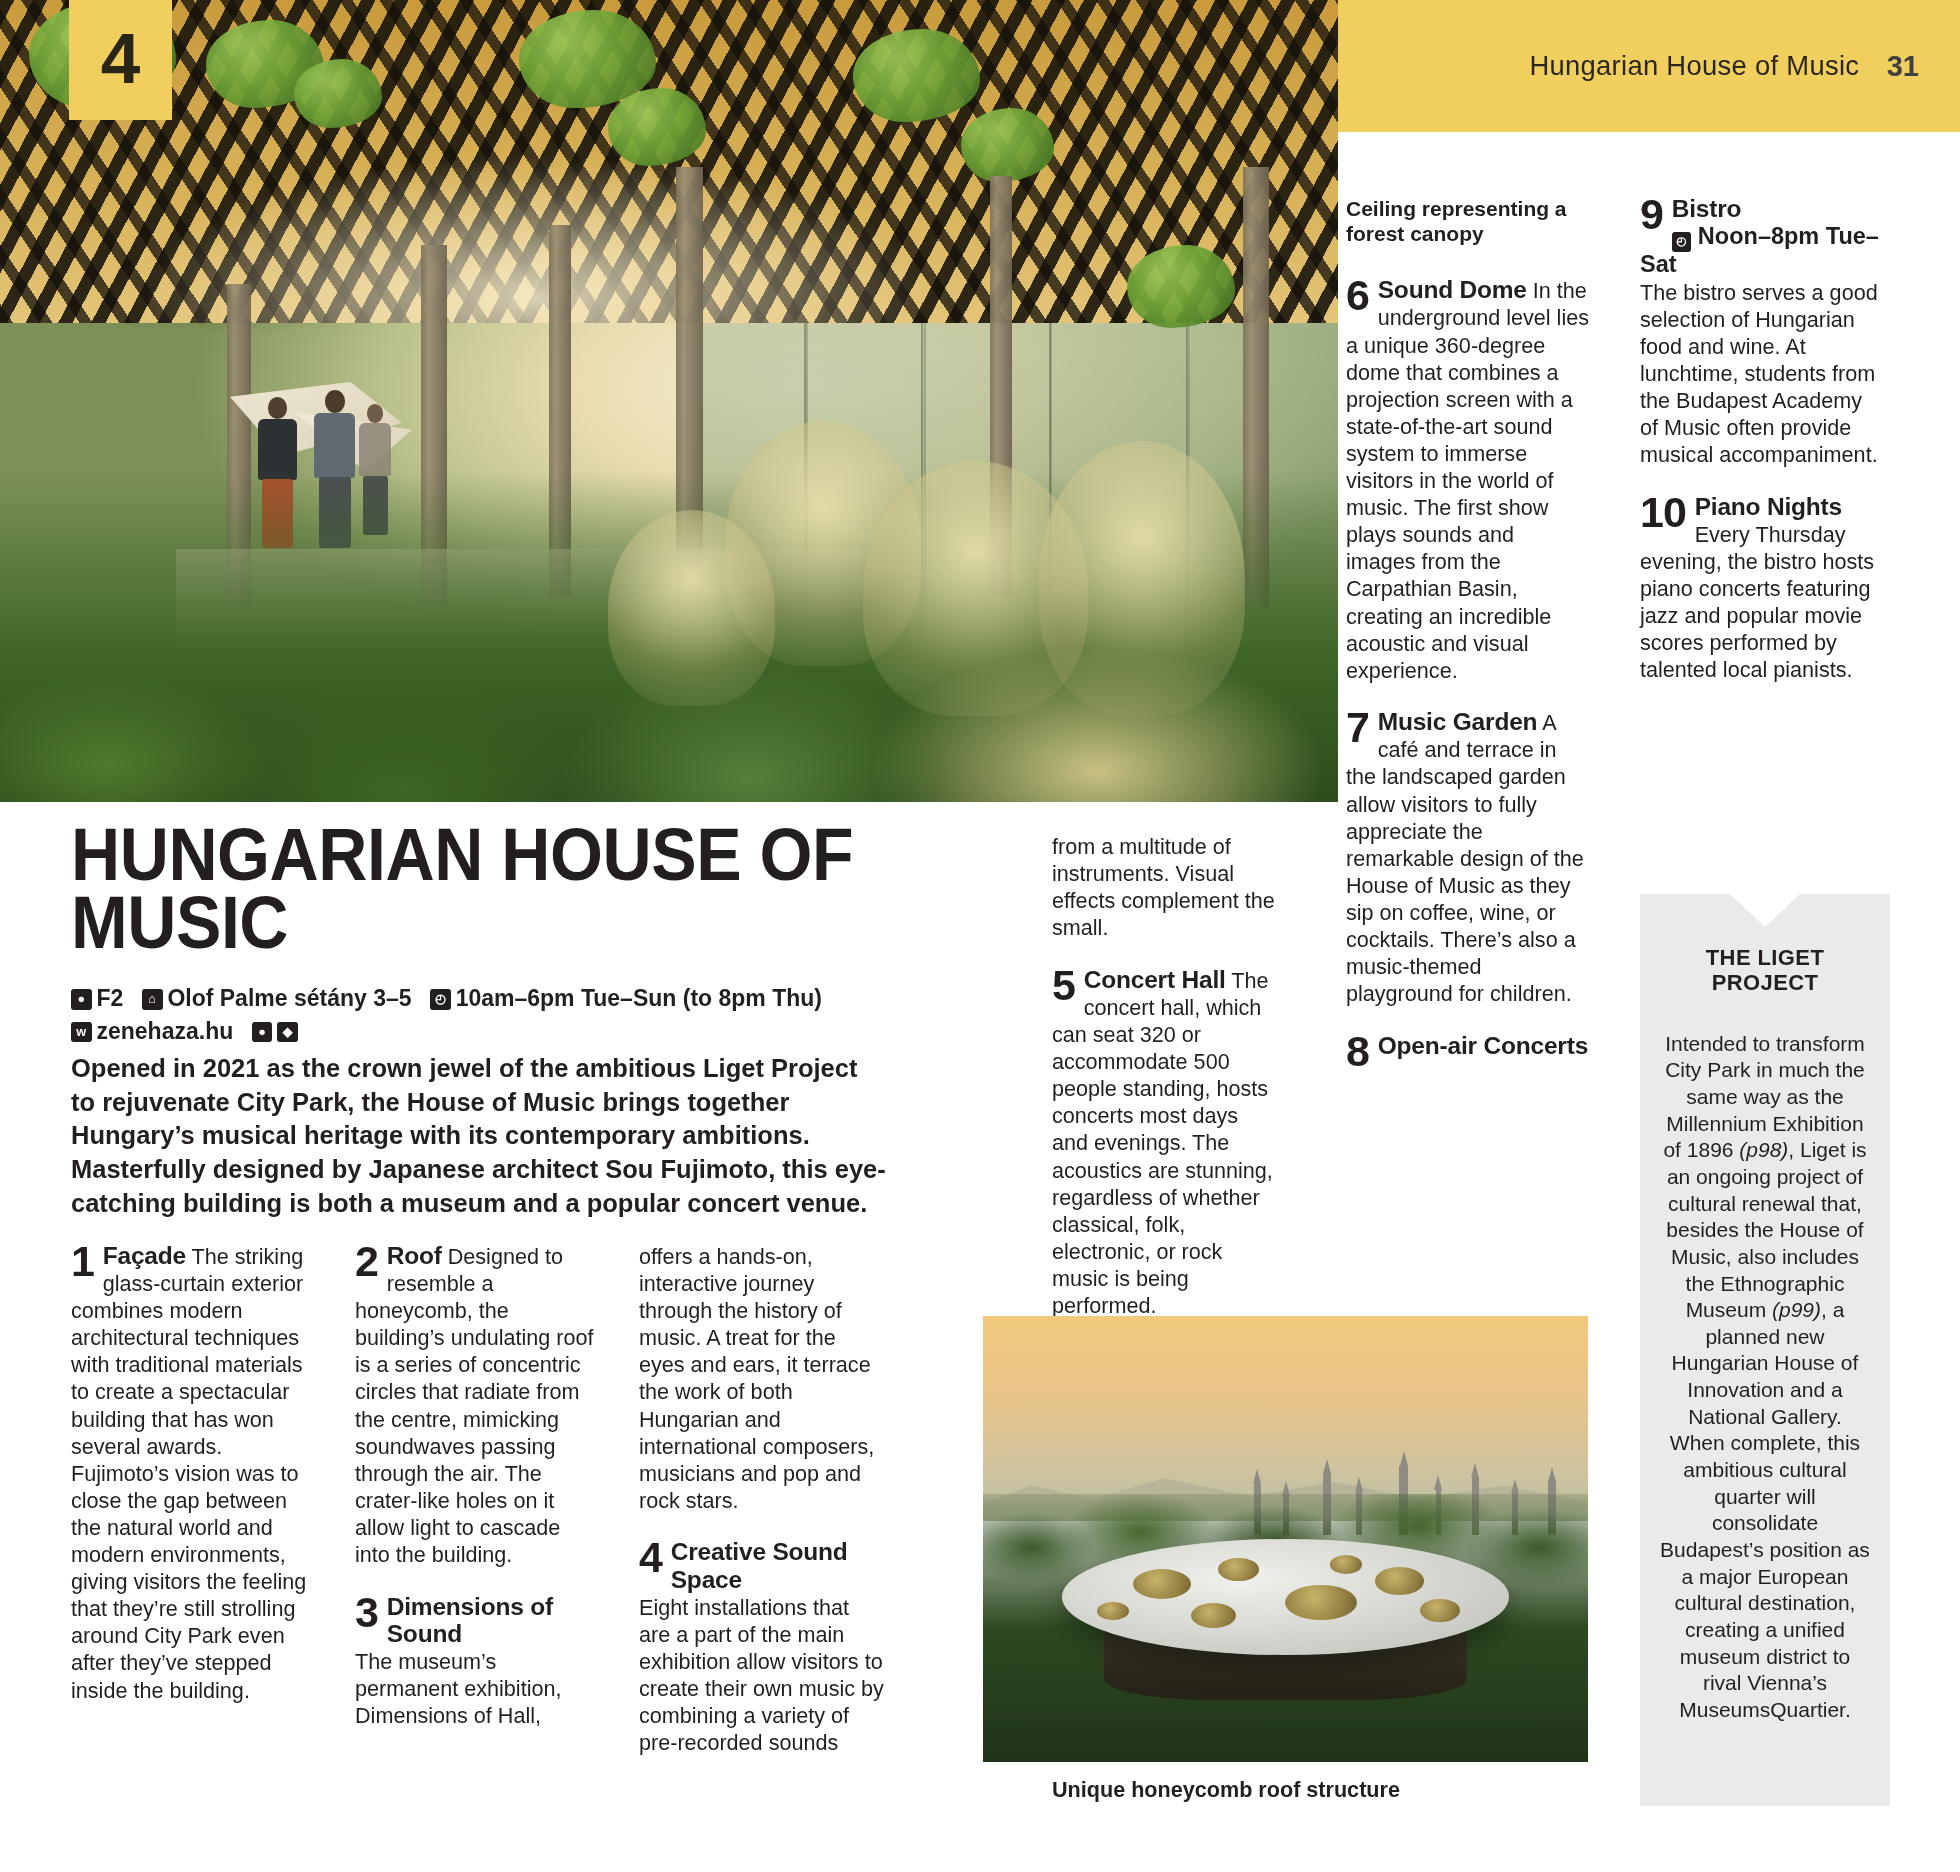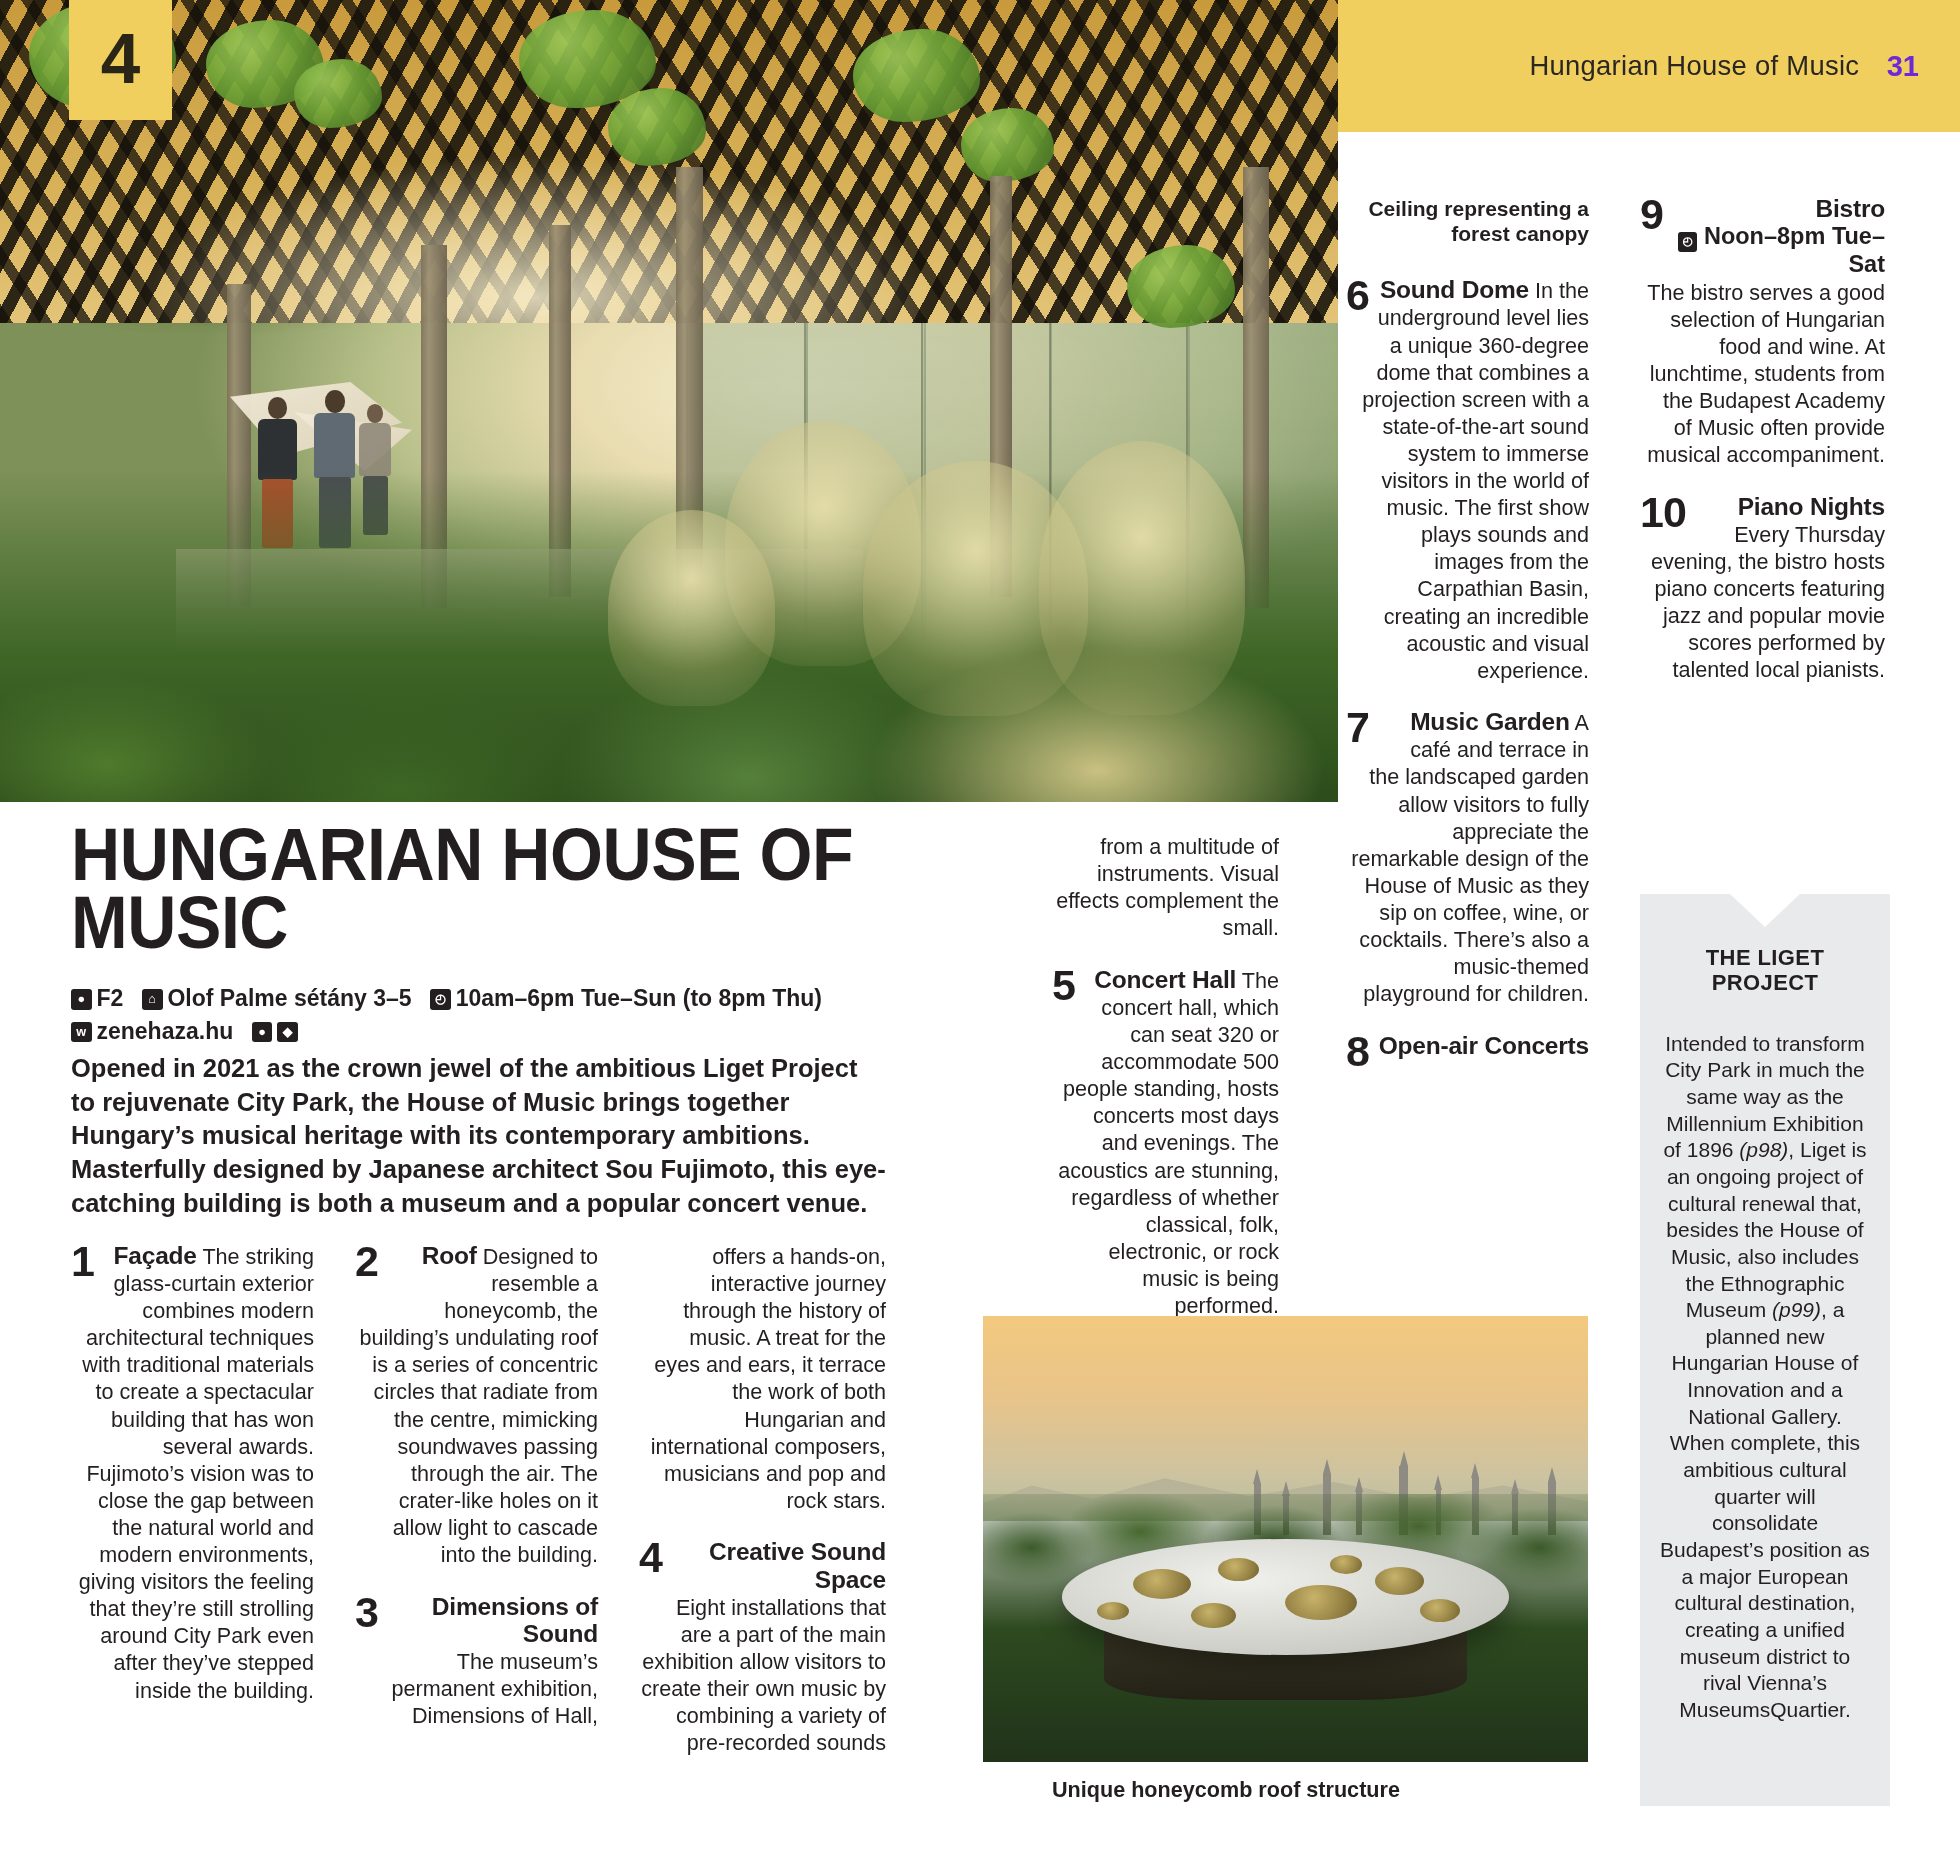--- a/index.html
+++ b/index.html
@@ -33,21 +33,21 @@
     gap: 27.4px;
   }
   .header-title {
     font-size: 27.4px;
     letter-spacing: 0.3px;
     color: #2b2622;
   }
   .header-pagenum {
     font-size: 29px;
     font-weight: bold;
-    color: #6d28d9;
+    color: #404040;
   }
 
   
   .chapter-tab {
     position: absolute;
     left: 69px; top: 0;
     width: 103px; height: 120px;
     background: #f0cf5f;
     z-index: 6;
     display: flex;
@@ -203,21 +203,20 @@
     font-weight: bold;
     color: #231f20;
   }
 
   
   .col {
     position: absolute;
     font-size: 21.6px;
     line-height: 1.255;
     color: #231f20;
-    text-align: right;
   }
   .col.c1 { left: 71px;   top: 1243px; width: 243px; }
   .col.c2 { left: 355px;  top: 1243px; width: 243px; }
   .col.c3 { left: 639px;  top: 1243px; width: 247px; }
   .col.c4 { left: 1052px; top: 833px;  width: 227px; }
   .col.c5 { left: 1346px; top: 196px;  width: 243px; }
   .col.c6 { left: 1640px; top: 196px;  width: 245px; }
 
   .item { margin-bottom: 25.5px; }
   .item:last-child { margin-bottom: 0; }

